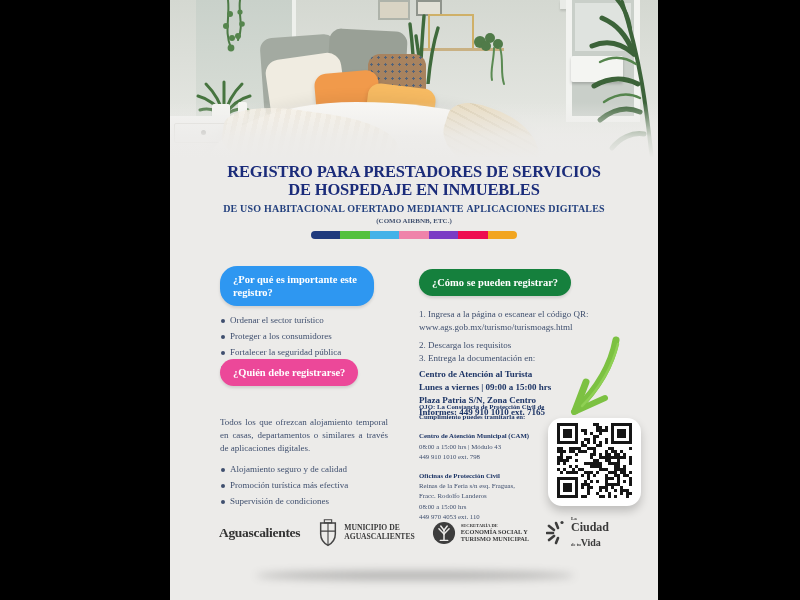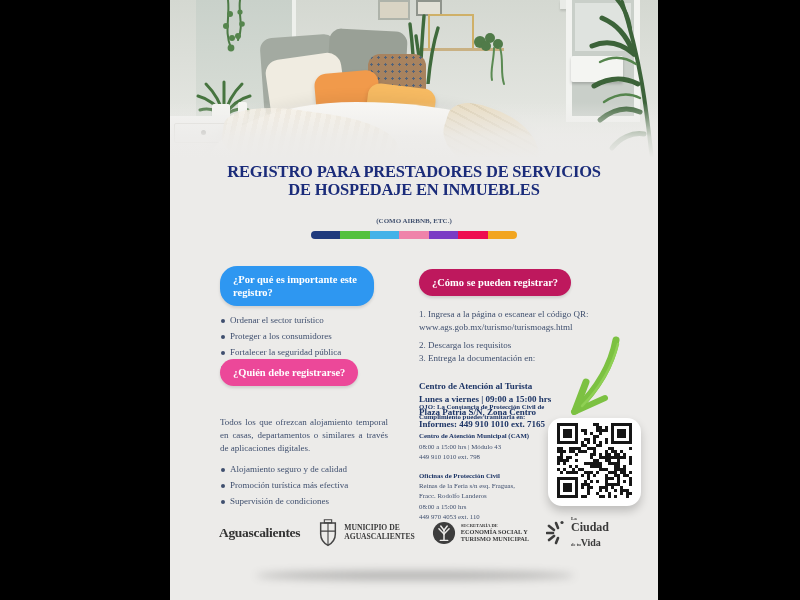--- a/index.html
+++ b/index.html
@@ -69,21 +69,21 @@
   .blist li{position:relative;font-size:9px;color:#3f4f6e;padding-left:10px;margin-bottom:4px;line-height:1.3;}
   .blist li::before{content:"";position:absolute;left:1px;top:4px;width:4px;height:4px;border-radius:50%;background:#3f4f6e;}
 
   .col-why{position:absolute;left:50px;top:266px;width:154px;}
   .col-who{position:absolute;left:50px;top:359px;width:168px;}
   .col-who .para{margin-top:30px;text-align:justify;}
   .col-who .intro{margin-top:10px;}
   .col-how{position:absolute;left:249px;top:269px;width:192px;}
   .col-how .steps{margin-top:12px;}
   .col-how .step{margin-top:5px;}
-  .venue{margin-top:15px;font-size:9px;font-weight:800;color:#1d3566;line-height:1.4;}
+  .venue{margin-top:3px;font-size:9px;font-weight:800;color:#1d3566;line-height:1.4;}
   .note-block{position:absolute;left:249px;top:402px;width:132px;font-size:6.8px;color:#3f4f6e;line-height:1.5;}
   .note-bold{font-weight:800;color:#1d3566;}
   .note-group{margin-top:9px;}
 
   
   .qr-card{position:absolute;left:378px;top:418px;width:93px;height:88px;background:#fff;border-radius:14px;
        box-shadow:0 5px 10px rgba(0,0,0,.2);display:flex;align-items:center;justify-content:center;}
   .arrow-svg{position:absolute;left:390px;top:336px;width:78px;height:84px;}
 
   
@@ -197,20 +197,21 @@
       <div class="ph-pillow pw5"></div>
       <div class="ph-pillow pw6"></div>
       <div class="ph-duvet"></div>
       <div class="ph-knit"></div>
       <div class="ph-throw"></div>
       <div class="ph-fade"></div>
     </div>
 
     <div class="title-line t1">REGISTRO PARA PRESTADORES DE SERVICIOS</div>
     <div class="title-line t2">DE HOSPEDAJE EN INMUEBLES</div>
+    <div class="subtitle"><span>DE USO HABITACIONAL OFERTADO MEDIANTE </span><b>APLICACIONES DIGITALES</b></div>
     <div class="sub-note">(COMO AIRBNB, ETC.)</div>
     <div class="accent-bar">
       <span style="background: rgb(31, 58, 125);"></span>
       <span style="background: rgb(84, 193, 60);"></span>
       <span style="background: rgb(67, 178, 232);"></span>
       <span style="background: rgb(239, 131, 170);"></span>
       <span style="background: rgb(122, 60, 196);"></span>
       <span style="background: rgb(238, 13, 80);"></span>
       <span style="background: rgb(242, 165, 31);"></span>
     </div>
@@ -229,21 +230,21 @@
       <div class="pill" style="background: #ec4899;">¿Quién debe registrarse?</div>
       <div class="body-txt para">Todos los que ofrezcan alojamiento temporal en casas, departamentos o similares a través de aplicaciones digitales.</div>
       <ul class="blist">
         <li>Alojamiento seguro y de calidad</li>
         <li>Promoción turística más efectiva</li>
         <li>Supervisión de condiciones</li>
       </ul>
     </div>
 
     <div class="col-how">
-      <div class="pill" style="background: #be185d;">¿Cómo se pueden registrar?</div>
+      <div class="pill" style="background: #15803d;">¿Cómo se pueden registrar?</div>
       <div class="body-txt steps">
         <div class="step">1. Ingresa a la página o escanear el código QR:</div>
         <div>www.ags.gob.mx/turismo/turismoags.html</div>
         <div class="step">2. Descarga los requisitos</div>
         <div>3. Entrega la documentación en:</div>
         <div class="venue">
           <div>Centro de Atención al Turista</div>
           <div>Lunes a viernes | 09:00 a 15:00 hrs</div>
           <div>Plaza Patria S/N, Zona Centro</div>
           <div>Informes: 449 910 1010 ext. 7165</div>

